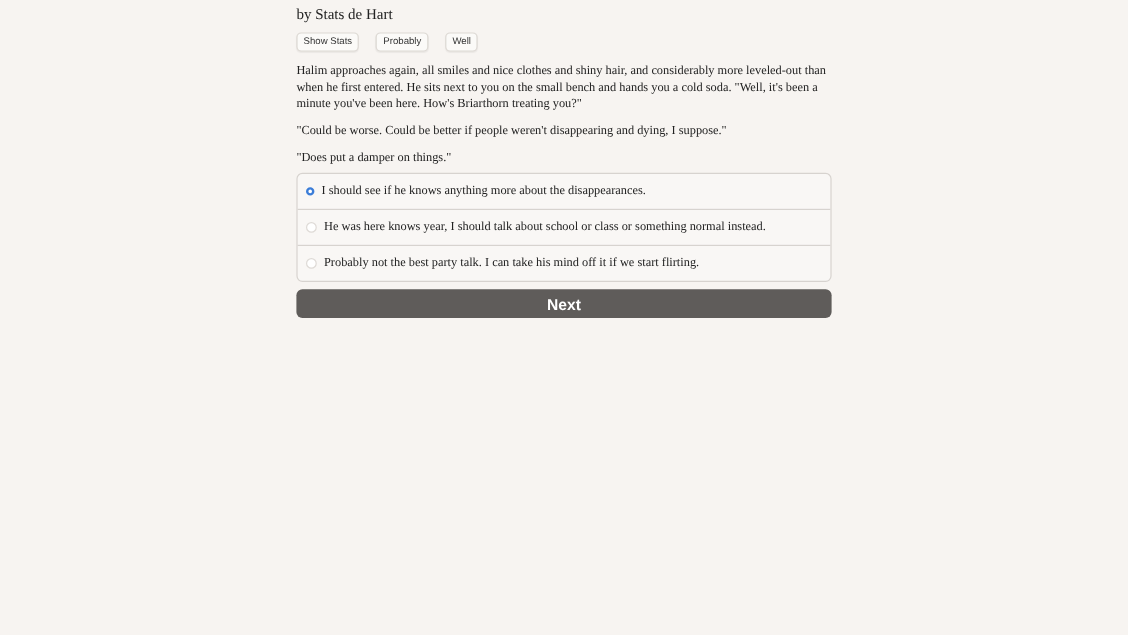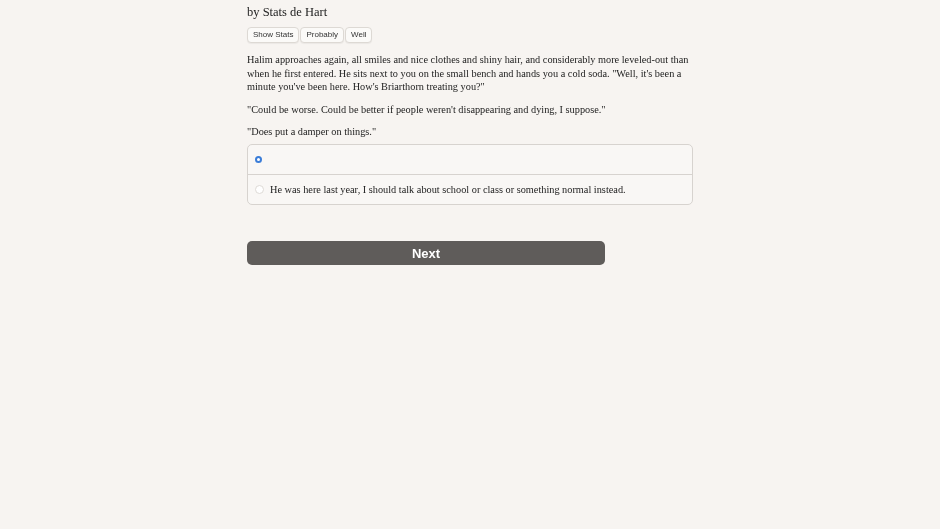--- a/index.html
+++ b/index.html
@@ -4,21 +4,21 @@
 <style>
   html, body { margin: 0; padding: 0; }
   body {
     width: 940px; height: 529px; overflow: hidden;
     background: #f7f4f1;
     font-family: "Liberation Serif", "DejaVu Serif", serif;
     color: #222;
   }
   .main { position: absolute; left: 247px; top: 0; width: 446px; }
   .author { position: absolute; top: 5px; left: 0; font-size: 12.5px; color: #222; }
-  .btns { position: absolute; top: 27px; left: 0; display: flex; gap: 1px; }
+  .btns { position: absolute; top: 27px; left: 0; display: flex; gap: 14px; }
   .btn {
     font-family: "Liberation Sans", "DejaVu Sans", sans-serif;
     font-size: 8px; color: #333;
     background: #fbfaf8; border: 1px solid #ddd9d4; border-radius: 4px;
     padding: 2px 5px; line-height: 10px;
     box-shadow: 0 1px 1px rgba(0,0,0,0.05);
   }
   .story { position: absolute; top: 53px; left: 0; width: 446px; font-size: 10.3px; line-height: 13.5px; }
   .story p { margin: 0 0 9px 0; }
   .choices {
@@ -29,21 +29,21 @@
     height: 29px; display: flex; align-items: center;
     border-top: 1px solid #d7d3cf; font-size: 10.3px; padding-left: 7px;
   }
   .choice:first-child { border-top: none; }
   .radio {
     width: 7px; height: 7px; border-radius: 50%;
     border: 1px solid #dedad6; background: #fff; margin-right: 6px; flex-shrink: 0;
   }
   .radio.checked { background: #fff; border: 2.5px solid #3b7dd8; width: 3px; height: 3px; }
   .next {
-    position: absolute; top: 241px; left: 0; width: 358px; height: 24px;
+    position: absolute; top: 241px; left: 0; width: 446px; height: 24px;
     background: #5f5c5a; border-radius: 5px; color: #fff;
     font-family: "Liberation Sans", "DejaVu Sans", sans-serif;
     font-weight: bold; font-size: 13px; line-height: 24px; text-align: center;
     border: none;
   }
 </style>
 </head>
 <body>
 
 <div class="main">
@@ -54,20 +54,25 @@
     <button class="btn">Well</button>
   </div>
   <div class="story">
     <p>Halim approaches again, all smiles and nice clothes and shiny hair, and considerably more leveled-out than when he first entered. He sits next to you on the small bench and hands you a cold soda. "Well, it's been a minute you've been here. How's Briarthorn treating you?"</p>
     <p>"Could be worse. Could be better if people weren't disappearing and dying, I suppose."</p>
     <p>"Does put a damper on things."</p>
   </div>
   <div class="choices">
     <div class="choice">
       <span class="radio checked"></span>
+      <span>I should see if he knows anything more about the disappearances.</span>
     </div>
     <div class="choice">
       <span class="radio"></span>
-      <span>He was here last year, I should talk about school or class or something normal instead.</span>
+      <span>He was here knows year, I should talk about school or class or something normal instead.</span>
+    </div>
+    <div class="choice">
+      <span class="radio"></span>
+      <span>Probably not the best party talk. I can take his mind off it if we start flirting.</span>
     </div>
   </div>
   <button class="next">Next</button>
 </div>
 
 </body></html>

